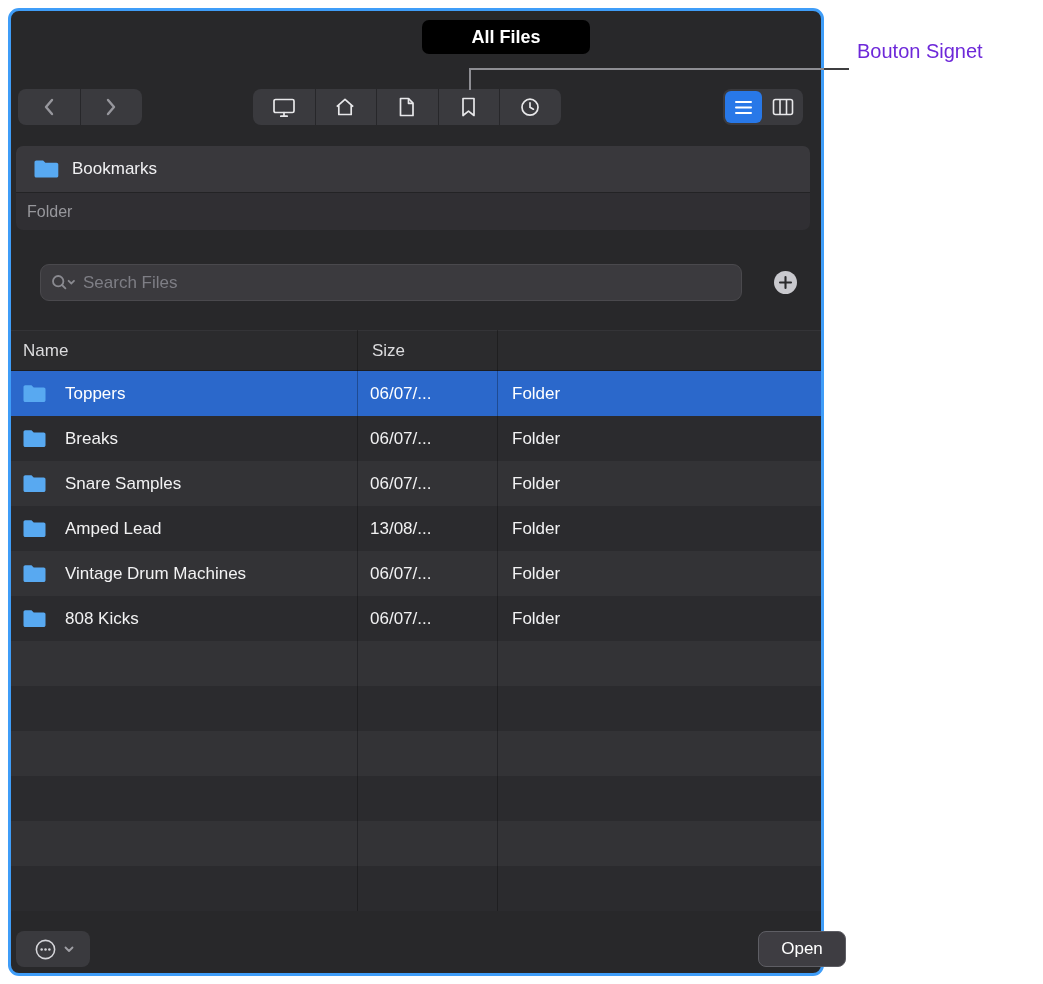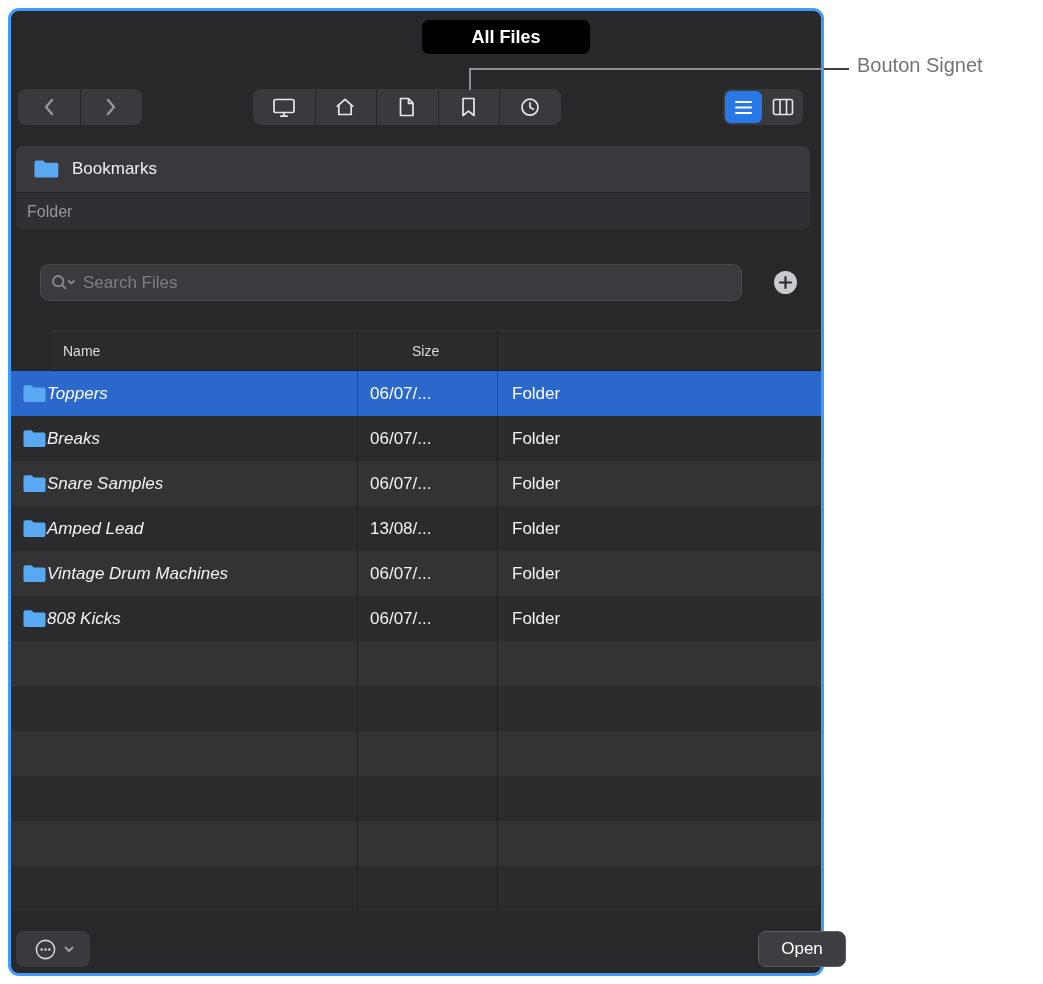--- a/index.html
+++ b/index.html
@@ -76,34 +76,34 @@
   .add-button {
     position:absolute; left:761px; top:258px; width:27px; height:27px;
     display:flex; align-items:center; justify-content:center; cursor:default;
   }
 
   
   .table { position:absolute; left:0; top:319px; width:810px; height:581px; }
   .thead {
     height:41px; display:flex; align-items:center;
     background:#2b2b2d; border-top:1px solid #343437; border-bottom:1px solid #1d1d1f;
-    color:#dcdcde; font-size:14px;margin-left:40px;
+    color:#dcdcde; font-size:17px;
   }
   .th { height:100%; display:flex; align-items:center; }
   .th-name { width:346px; padding-left:12px; }
   .th-date { width:140px; padding-left:13px; }
   .th-size { flex:1;      padding-left:15px; }
 
   .tbody { }
   .trow { display:flex; height:45px; font-size:17px; color:#f2f2f3; }
   .trow.light    { background:#333336; }
   .trow.dark     { background:#2b2b2e; }
   .trow.selected { background:#2b68cb; color:#ffffff; }
   .cell { height:100%; display:flex; align-items:center; overflow:hidden; white-space:nowrap; }
-  .c-name { width:346px; gap:0; padding-left:11px;font-style:italic; }
+  .c-name { width:346px; gap:18px; padding-left:11px; }
   .c-date { width:140px; padding-left:13px; }
   .c-size { flex:1;      padding-left:15px; }
   .row-folder { display:flex; align-items:center; }
 
   .col-div {
     position:absolute; top:0; width:1px; height:581px;
     background:rgba(0,0,0,0.28); pointer-events:none;
   }
 
   
@@ -118,22 +118,22 @@
     color:#ffffff; font-size:17px;
     display:flex; align-items:center; justify-content:center;margin-left:44px;
   }
 
   
   .callout-line { position:absolute; z-index:10; }
   .callout-v  { left:469px; top:68px; width:2px;  height:22px; background:#8e8e93; }
   .callout-h1 { left:469px; top:68px; width:355px; height:2px; background:#8e8e93; }
   .callout-h2 { left:824px; top:68px; width:25px;  height:2px; background:#3e3e40; }
   .callout-label {
-    position:absolute; left:857px; top:54px; z-index:10;
-    font-size:20px; color:#737373;text-align:right;
+    position:absolute; left:857px; top:40px; z-index:10;
+    font-size:20px; color:#6d28d9;text-align:right;
   }
 </style>
 </head>
 <body>
 
 <div class="window">
 
   <div class="tab tab-allfiles">All Files</div>
 
   <div class="btn-group nav-group">

